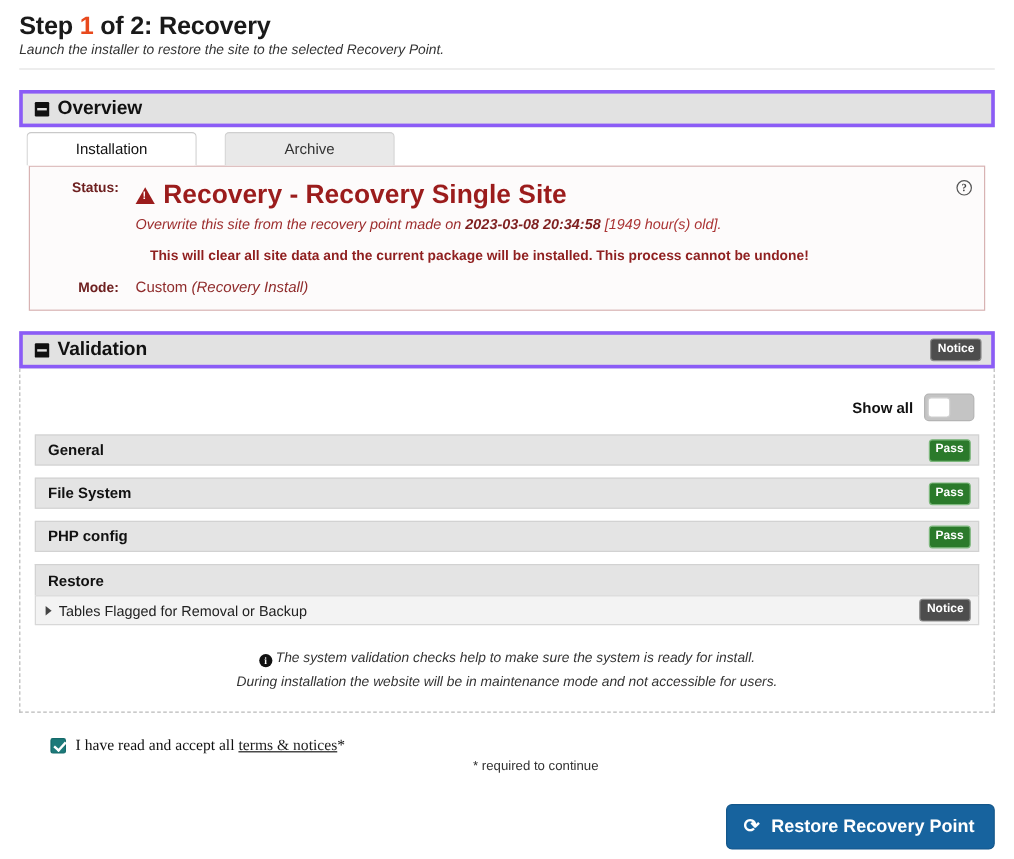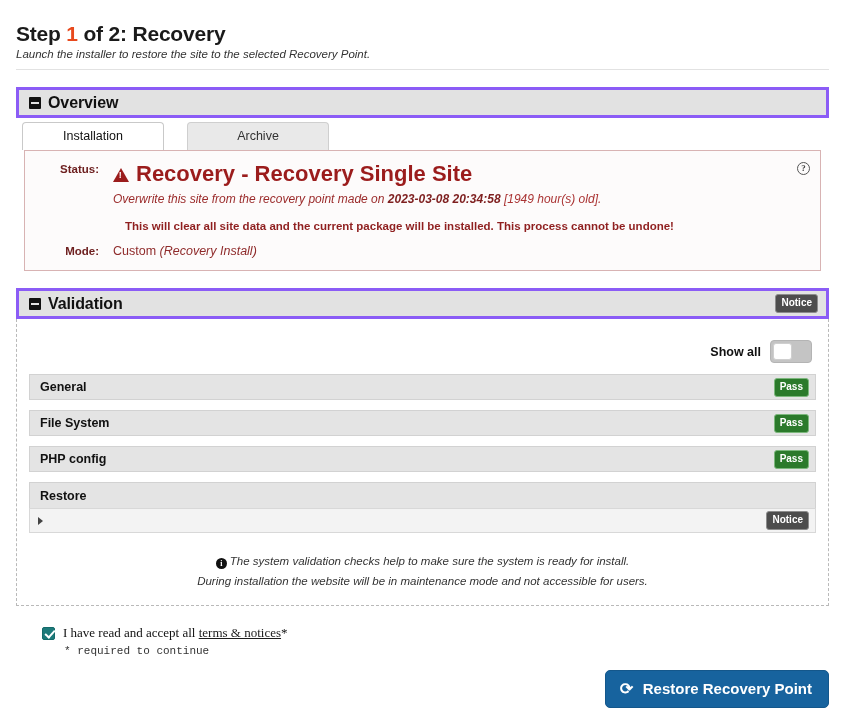--- a/index.html
+++ b/index.html
@@ -5,21 +5,21 @@
   * { box-sizing: border-box; }
   html, body {
     margin: 0; padding: 0;
     background: #ffffff;
     font-family: "Liberation Sans", sans-serif;
     color: #222;
   }
   body { width: 845px; height: 716px; position: relative; overflow: hidden; }
 
   
-  .page-head { padding: 10px 16px 0 16px; margin-top: 12px; }
+  .page-head { padding: 10px 16px 0 16px; }
   .page-title {
     font-size: 21px; font-weight: bold; color: #1a1a1a;
     letter-spacing: -0.2px; margin: 0 0 2px 0;
   }
   .page-title .step-num { color: #e8491d; }
   .page-sub {
     font-style: italic; font-size: 11.5px; color: #333;
     margin: 0 0 9px 0;
   }
   .head-rule { height: 1px; background: #e2e2e2; margin: 0 16px; }
@@ -227,21 +227,22 @@
     left: 3.5px; top: 0.5px; width: 4px; height: 8px;
     border: solid #fff; border-width: 0 2px 2px 0;
     transform: rotate(42deg);
   }
   .accept-text { font-size: 13px; color: #111; font-family: "Liberation Serif", serif; }
   .accept-text .lnk {
     color: #1d1d1d; text-decoration: underline; cursor: pointer;
   }
   .required-note {
     font-size: 11px; color: #333; margin: 4px 0 0 22px;
-    font-family: Liberation Mono, monospace;
+    font-family: Liberation Sans, sans-serif;
+    text-align: center;
   }
 
   
   .btn-bar {
     position: absolute; right: 16px; bottom: 8px;
   }
   .btn-restore {
     background: #17639e;
     border: 1px solid #14578b;
     border-radius: 5px;
@@ -344,20 +345,21 @@
       <span class="vname">PHP config</span>
       <span class="vbadge badge badge-pass">Pass</span>
     </div>
 
     <div class="vrow db">
       <span class="vname">Restore</span>
     </div>
 
     <div class="subrow">
       <span class="caret"></span>
+      <span class="sname">Tables Flagged for Removal or Backup</span>
       <span class="sbadge badge badge-notice">Notice</span>
     </div>
 
     <div class="valid-note">
       <div>
         <span class="info-ico">i</span><span>The system validation checks help to make sure the system is ready for install.</span>
       </div>
       <div>During installation the website will be in maintenance mode and not accessible for users.</div>
     </div>
   </div>

